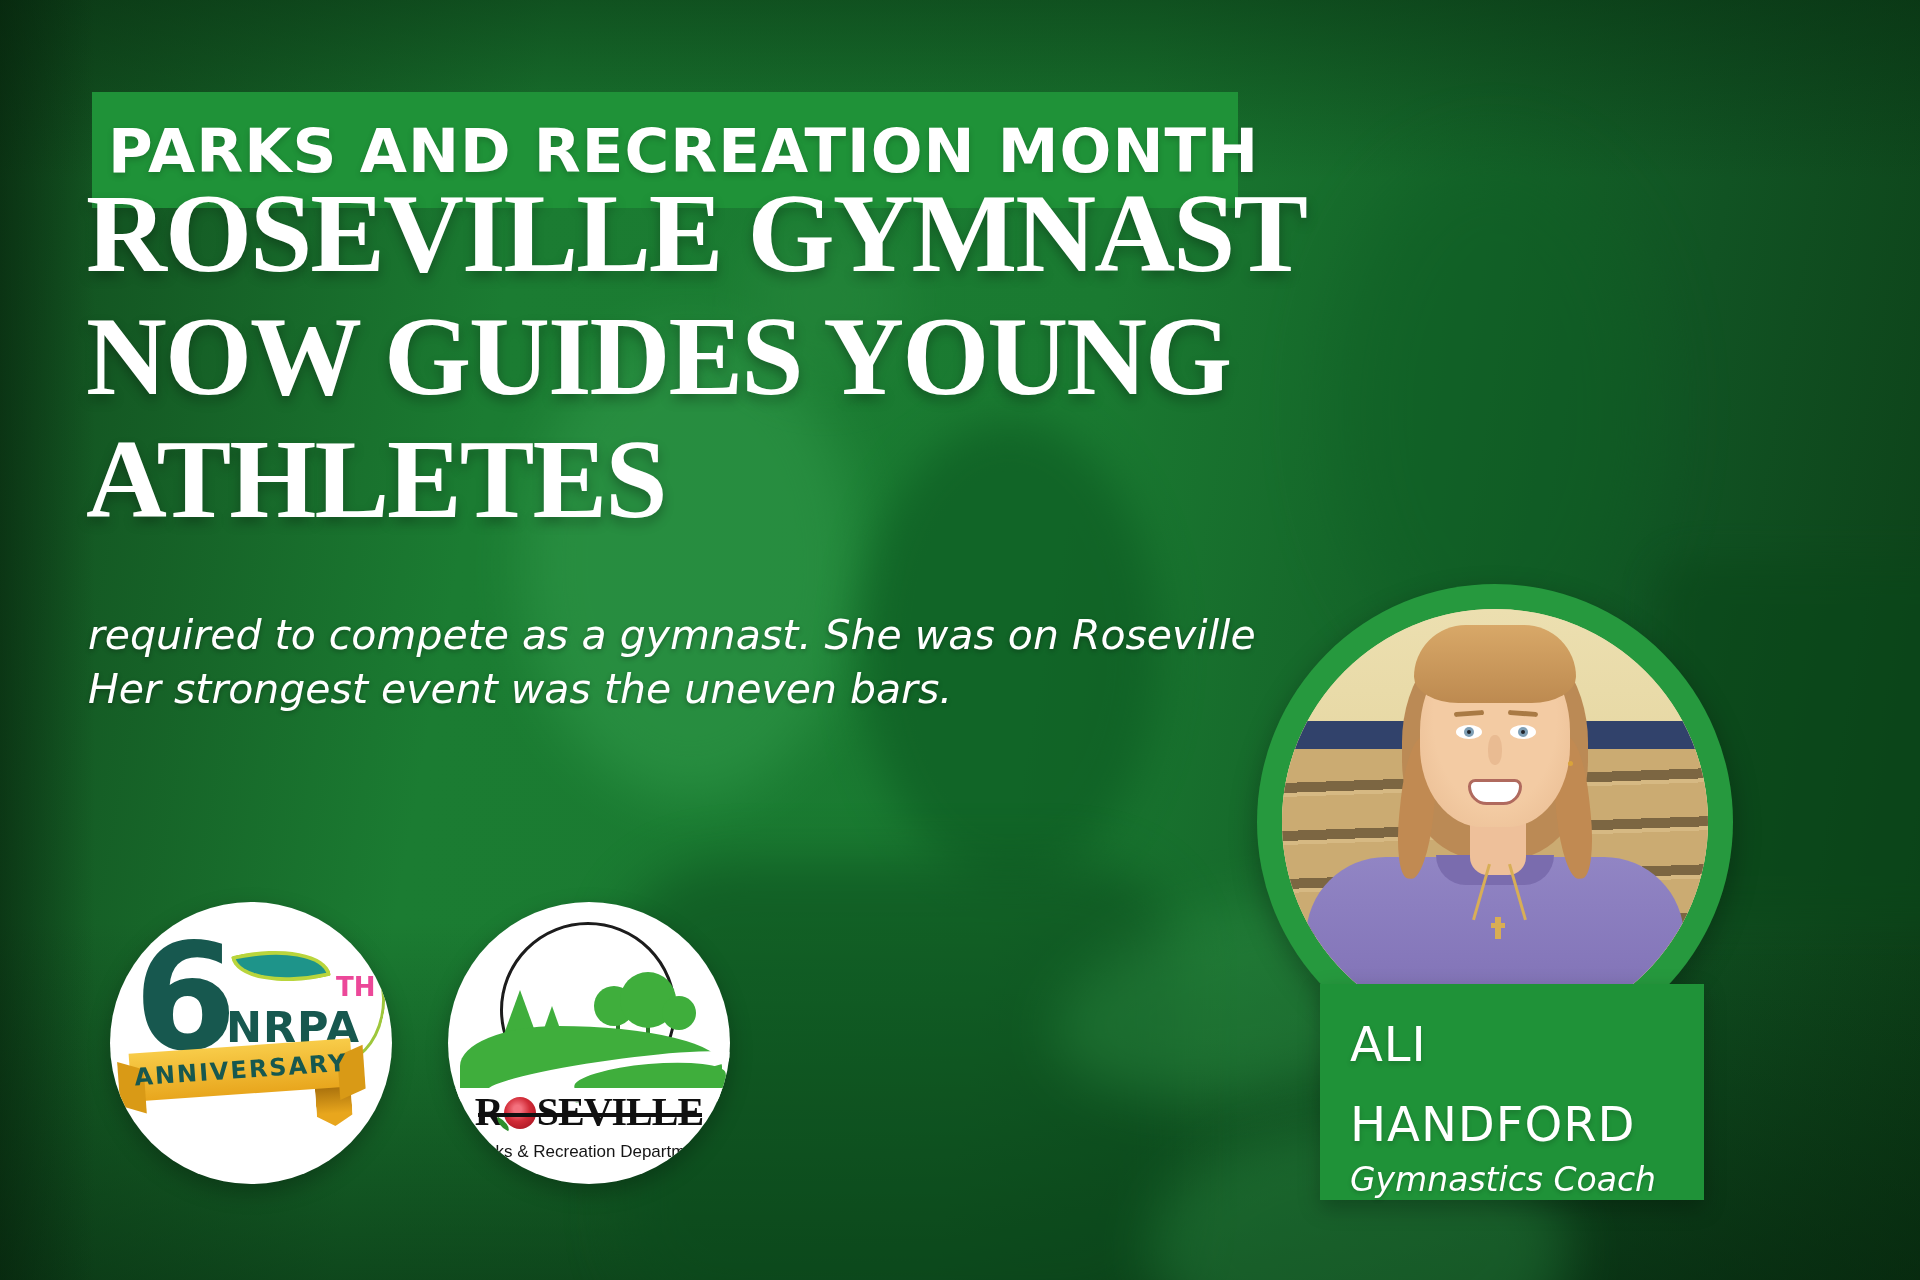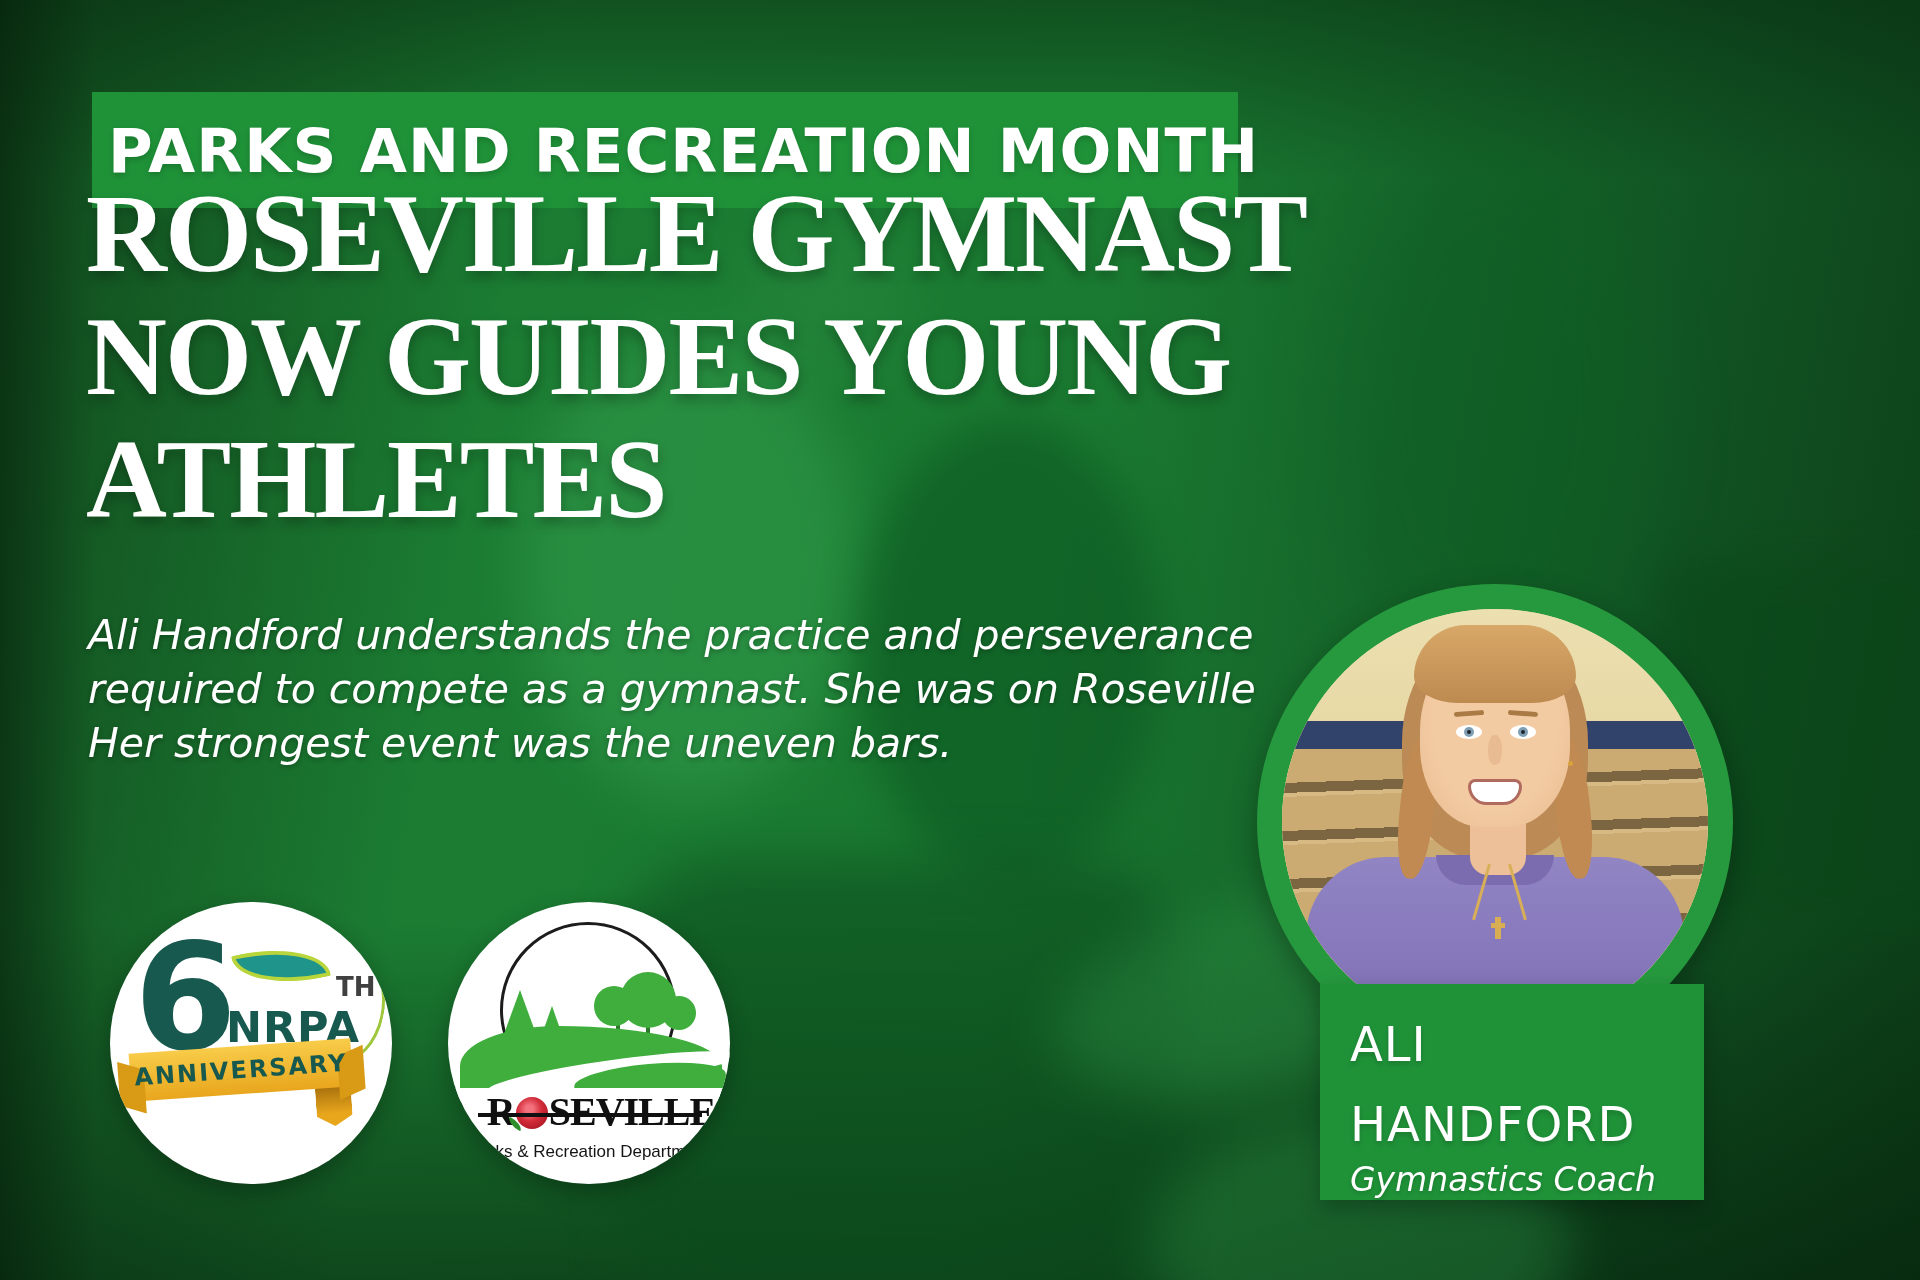--- a/index.html
+++ b/index.html
@@ -57,21 +57,21 @@
 
   
   .n6 { position:absolute; left:24px; top:22px; font-size:148px; line-height:1; font-weight:bold; color:#17584f; }
   .leaf { background:#1e948a; border:4px solid #b9d53c; }
   .leaf-top { position:absolute; left:124px; top:44px; width:94px; height:40px;
       border-radius:4% 96% 4% 96%; transform:rotate(-12deg); }
   .leaf-bottom { position:absolute; left:134px; top:146px; width:82px; height:34px;
       border-radius:96% 4% 96% 4%; transform:rotate(8deg); border-width:3px; }
   .stem { position:absolute; left:208px; top:56px; width:66px; height:104px;
       border:3px solid transparent; border-right-color:#9ec73b; border-radius:50%; transform:rotate(12deg); }
-  .th { position:absolute; left:226px; top:70px; font-size:26px; font-weight:bold; color:#404040; }
+  .th { position:absolute; left:226px; top:70px; font-size:26px; font-weight:bold; color:#ec4899; }
   .nrpa-word { position:absolute; left:116px; top:100px; font-size:43px; font-weight:bold; color:#17584f; letter-spacing:1px; }
   .ribbon-tail { position:absolute; left:206px; top:182px; width:36px; height:42px;
       background:linear-gradient(180deg,#a36c0b,#e8a61d 70%);
       clip-path:polygon(0 0,100% 0,100% 75%,50% 100%,0 75%); transform:rotate(-4deg); }
   .ribbon {
     position:absolute; left:20px; top:144px; width:222px; height:48px;
     background:linear-gradient(180deg,#f8cc49,#e8a61d); transform:rotate(-4deg);
     display:flex; align-items:center; justify-content:center;
     font-size:24px; font-weight:bold; letter-spacing:2px; color:#17584f;
   }
@@ -95,21 +95,21 @@
   .tree-1 { left:146px; top:84px; width:40px; height:40px; }
   .tree-2 { left:172px; top:70px; width:56px; height:56px; }
   .tree-3 { left:214px; top:94px; width:34px; height:34px; }
   .hill-left { position:absolute; left:12px; top:124px; width:262px; height:64px;
       background:#3fae3c; border-radius:60% 100% 0 0 / 100% 100% 0 0; }
   .rv-path { position:absolute; left:38px; top:158px; width:252px; height:26px;
       background:#fff; border-radius:50%; transform:rotate(-8deg); }
   .hill-right { position:absolute; left:126px; top:162px; width:152px; height:32px;
       background:#3fae3c; border-radius:100% 100% 0 0; transform:rotate(-5deg); }
   .ground-cut { position:absolute; left:0; top:186px; width:282px; height:14px; background:#fff; }
-  .rv-wordmark { position:absolute; left:12px; top:190px; width:282px; text-align:center;
+  .rv-wordmark { position:absolute; left:0; top:190px; width:282px; text-align:center;
       font-family:"Liberation Serif", serif; font-weight:bold; font-size:40px; color:#101010;
       letter-spacing:-1px; line-height:1; }
   .rose-icon { display:inline-block; width:32px; height:32px; border-radius:50%; vertical-align:-4px;
       background:radial-gradient(circle at 42% 38%, #f4717e 0 14%, #d22c38 45%, #9e0f1c 96%);
       position:relative; margin:0 1px; }
   .rose-icon::after { content:""; position:absolute; left:-9px; bottom:1px; width:16px; height:8px;
       background:#2f8f2c; border-radius:0 100% 0 100%; transform:rotate(28deg); }
   .rv-strike { position:absolute; left:30px; top:211px; width:224px; height:4px; background:#101010; }
   .rv-subtitle { position:absolute; left:0; top:240px; width:282px; text-align:center;
       font-family:"Liberation Sans", sans-serif; font-size:17px; color:#151515; }
@@ -190,21 +190,20 @@
     <span>PARKS AND RECREATION MONTH</span>
   </div>
 
   <h1 class="headline">
     <span>ROSEVILLE GYMNAST</span>
     <span>NOW GUIDES YOUNG</span>
     <span>ATHLETES</span>
   </h1>
 
   <p class="lede">
-    <span>Ali Handford understands the practice and perseverance</span>
     <span>required to compete as a gymnast. She was on Roseville</span>
     <span>Her strongest event was the uneven bars.</span>
   </p>
 
   <div class="logo-circle logo-nrpa">
     <span class="n6">6</span>
     <span class="stem"></span>
     <span class="leaf leaf-top"></span>
     <span class="th">TH</span>
     <span class="nrpa-word">NRPA</span>

